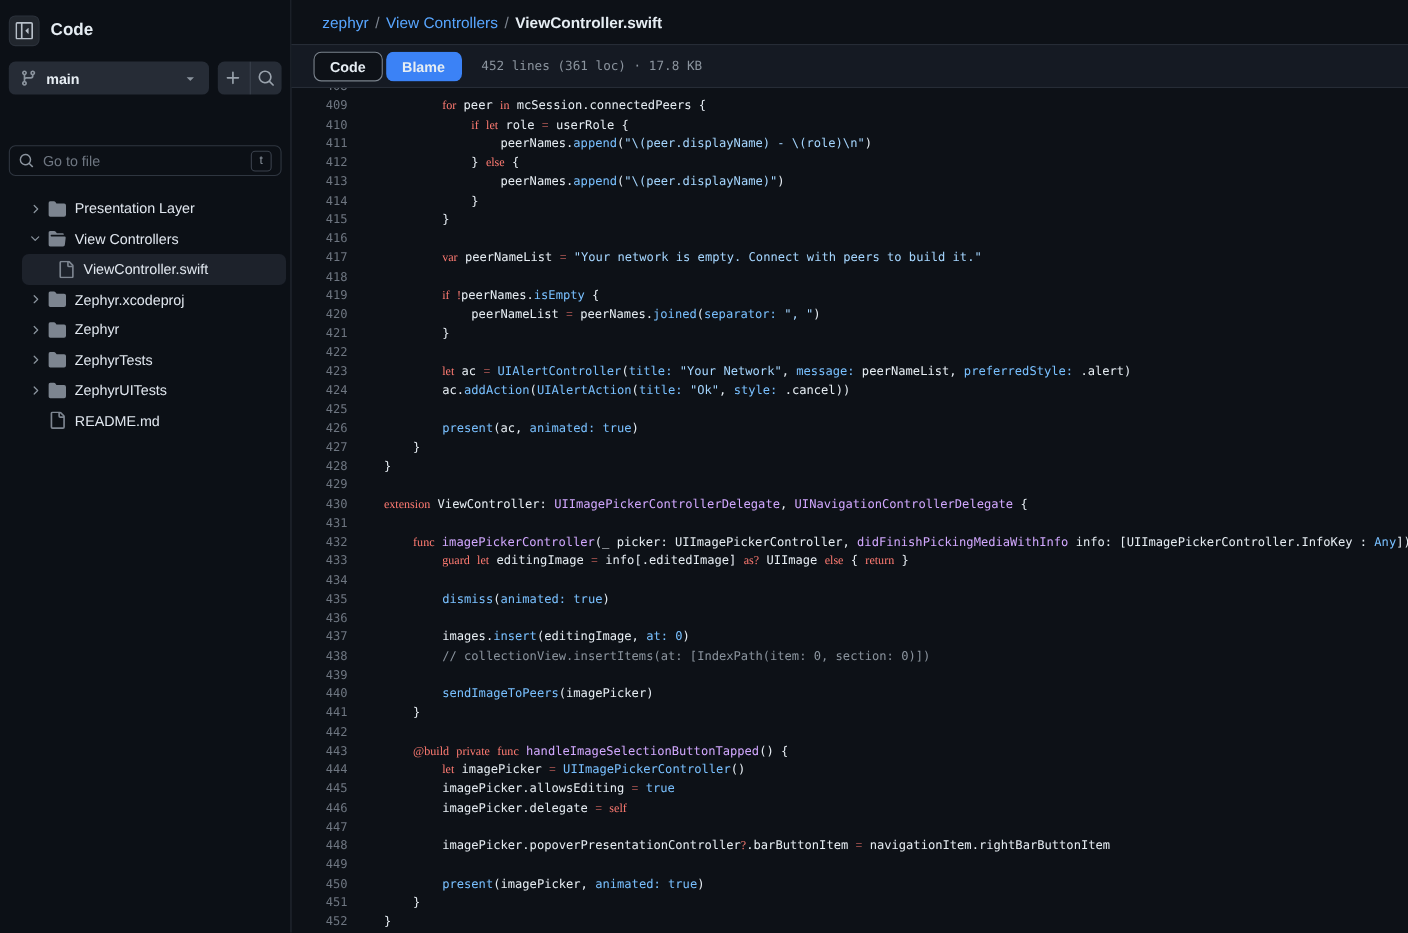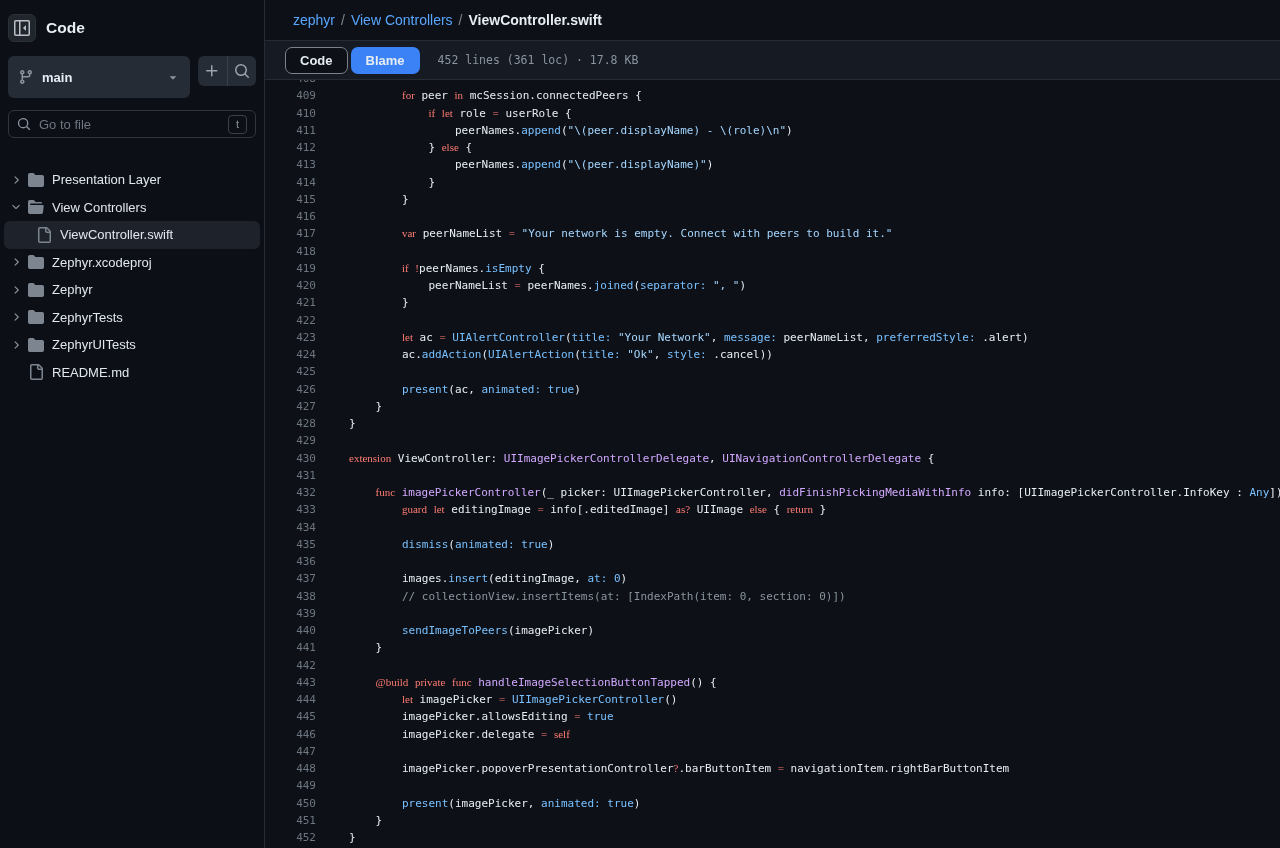--- a/index.html
+++ b/index.html
@@ -21,52 +21,52 @@
   .sb-header { display:flex; align-items:center; padding:14px 8px 12px 8px; }
   .icon-btn {
     width:28px; height:28px; background:#21262d; border:1px solid #2b313a; border-radius:6px;
     display:flex; align-items:center; justify-content:center; cursor:pointer;
   }
   .icon-btn svg { fill:#b7bfc8; }
   .sb-title { font-size:15.5px; font-weight:700; margin-left:10px; color:#e6edf3; }
 
   .sb-controls { display:flex; gap:8px; padding:2px 8px; }
   .branch-btn {
-    flex:1; height:42px; background:#262c36; border-radius:6px;
+    flex:1; height:30px; background:#262c36; border-radius:6px;
     display:flex; align-items:center; padding:15px 10px; cursor:pointer;
   }
   .branch-btn svg { fill:#8b949e; flex:none; }
   .branch-name { font-weight:600; font-size:13px; margin-left:8px; color:#e6edf3; flex:1; }
   .caret svg { fill:#8b949e; }
   .action-group {
     width:58px; height:30px; background:#262c36; border-radius:6px;
     display:flex; align-items:stretch; overflow:hidden; flex:none;
   }
   .action-cell { flex:1; display:flex; align-items:center; justify-content:center; cursor:pointer; }
   .action-cell + .action-cell { border-left:1px solid #3a414c; }
   .action-cell svg { fill:#9aa3ad; }
 
   .goto-wrap { padding:10px 8px 4px 8px; }
   .goto-box {
     height:28px; border:1px solid #2f3640; border-radius:6px;
-    display:flex; align-items:center; padding:0 8px; background:transparent;
+    display:flex; align-items:center; padding:0 8px; background:transparent;margin-top:34px;
   }
   .goto-box svg { fill:#8b949e; flex:none; }
   .goto-input {
     flex:1; border:none; outline:none; background:transparent; margin-left:8px;
     font-family:inherit; font-size:13px; color:#e6edf3;
   }
   .goto-input::placeholder { color:#6e7681; }
   .key-badge {
     width:19px; height:19px; border:1px solid #3a414c; border-radius:4px;
     display:flex; align-items:center; justify-content:center;
     font-size:11px; color:#8b949e; flex:none;
   }
 
-  .tree { margin-top:24px; flex:1; overflow:hidden; }
+  .tree { margin-top:12px; flex:1; overflow:hidden;padding-left:16px; }
   .tree-row {
     height:27.5px; margin:0 4px; padding-left:4px; border-radius:6px;
     display:flex; align-items:center; cursor:pointer;
   }
   .tree-row.selected { background:#1d222b; }
   .tr-chev { width:16px; height:16px; margin-right:4px; display:flex; align-items:center; justify-content:center; flex:none; }
   .tr-chev svg { fill:#8b949e; }
   .tr-spacer1 { width:20px; flex:none; }
   .tr-spacer2 { width:28px; flex:none; }
   .tr-ico { width:16px; height:16px; margin-right:8px; display:flex; align-items:center; justify-content:center; flex:none; }

